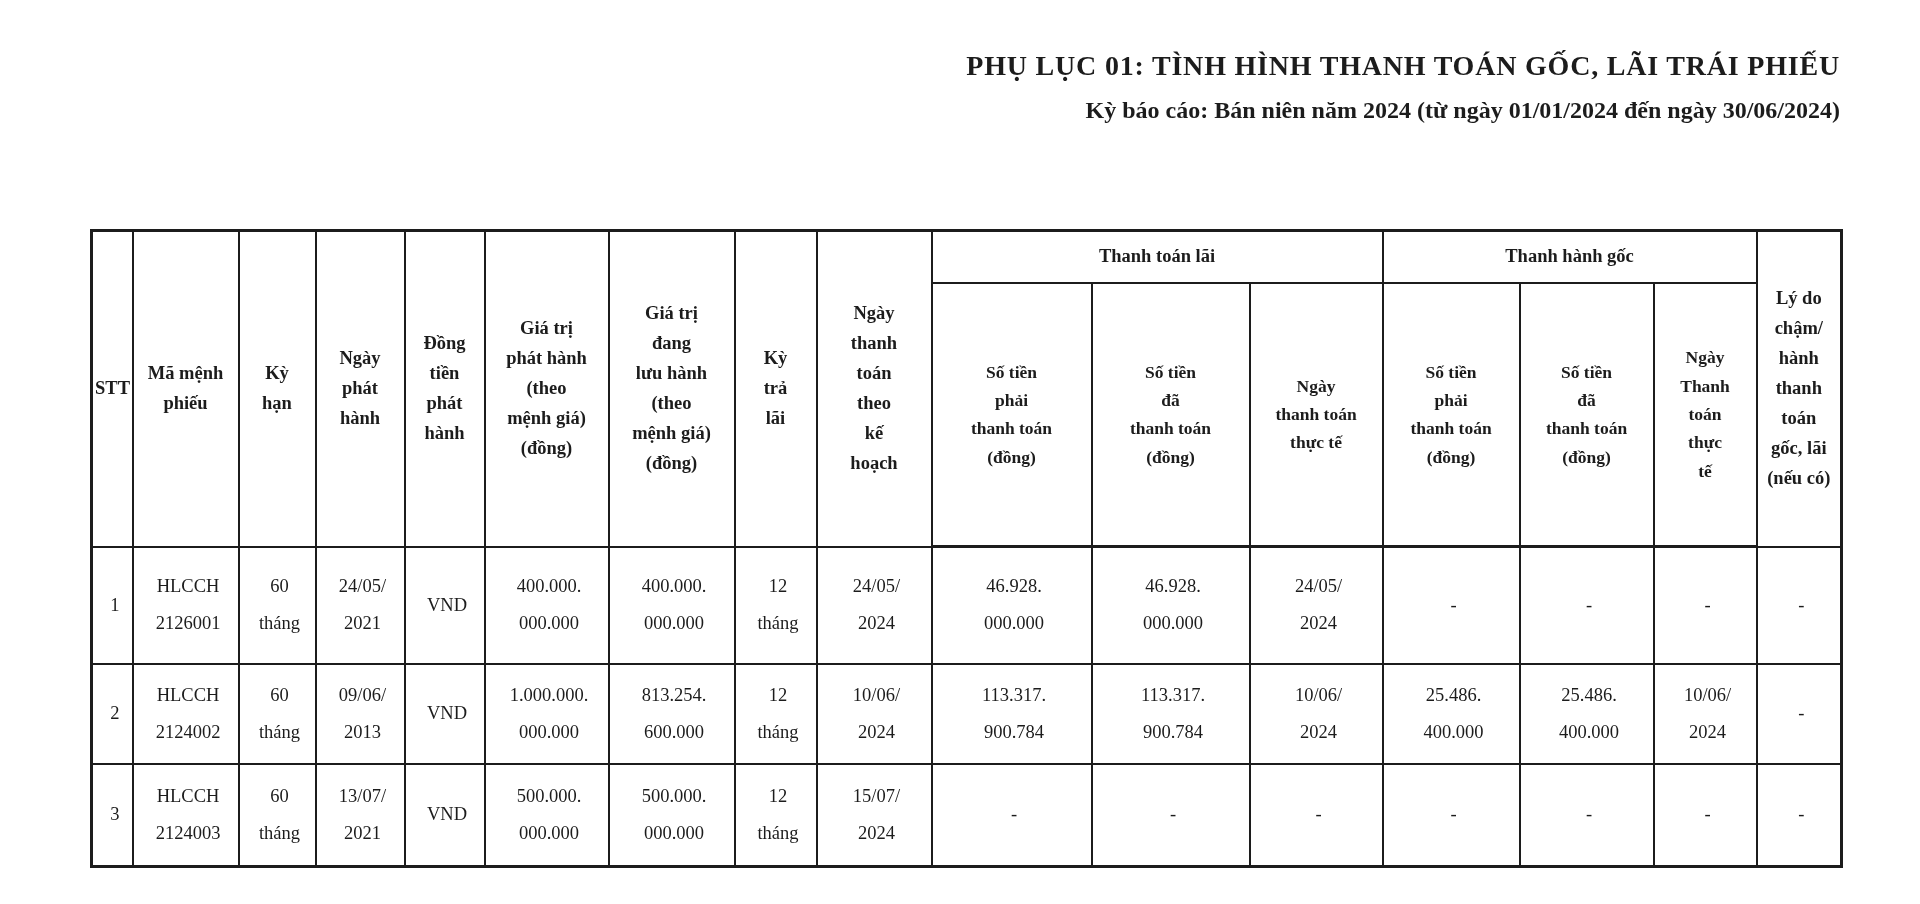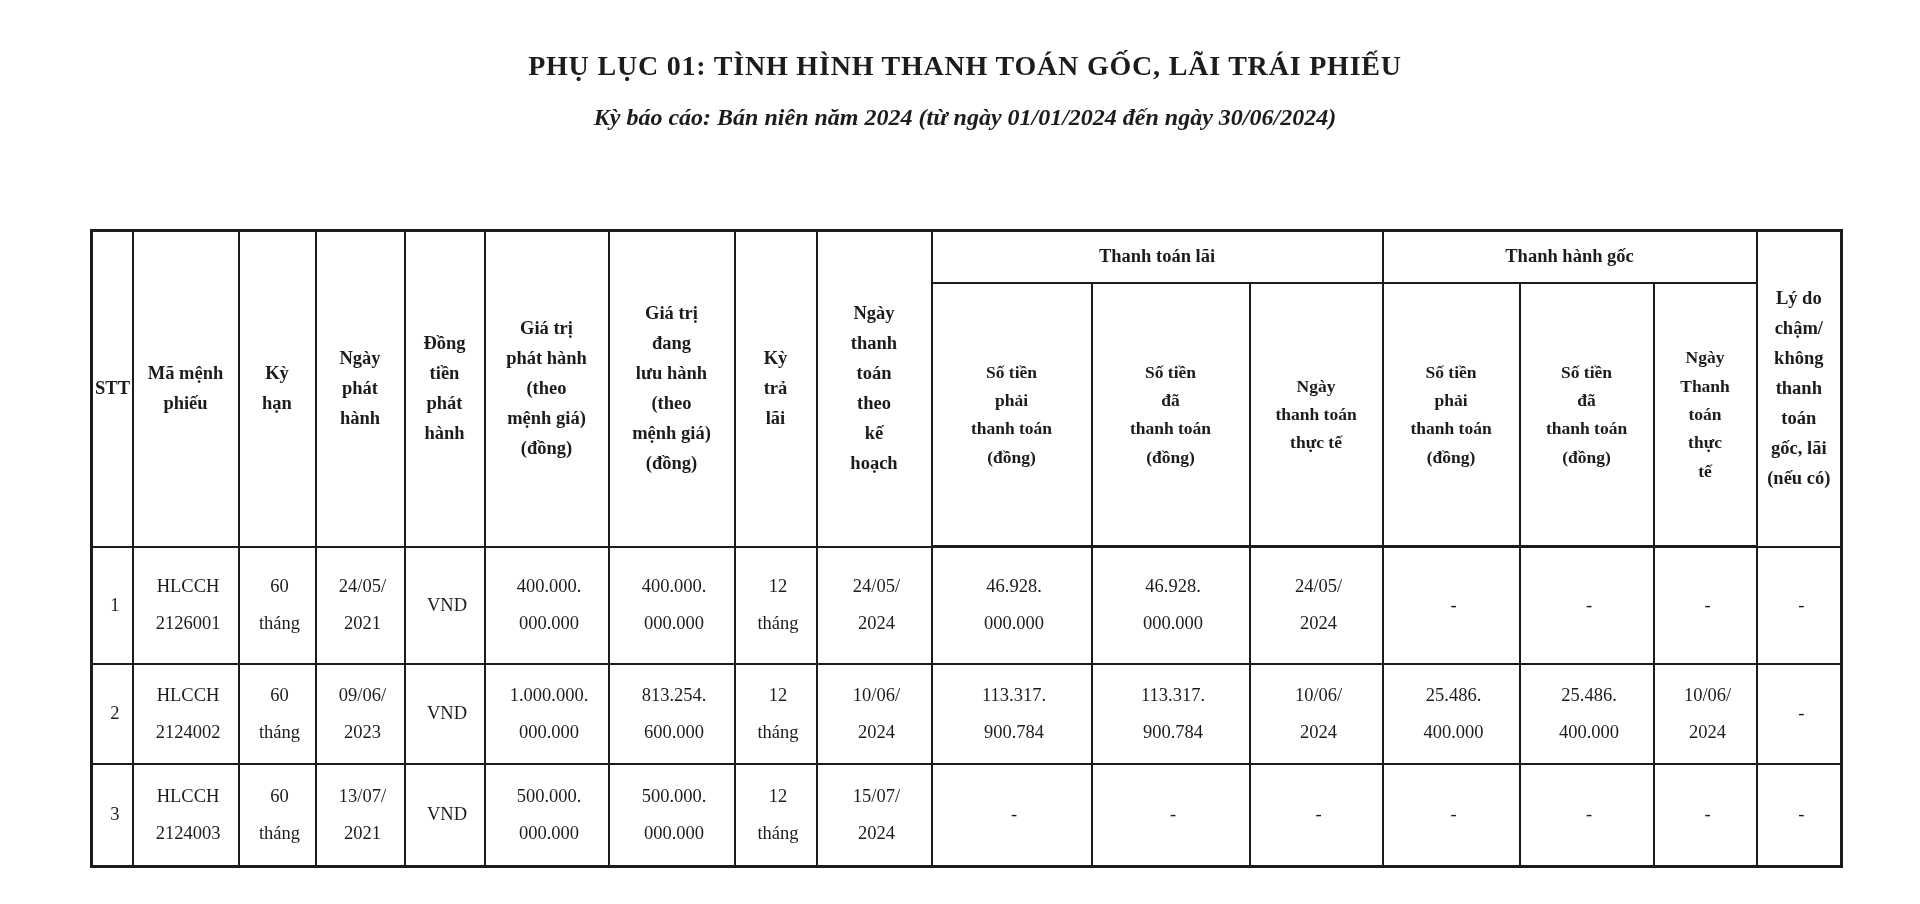--- a/index.html
+++ b/index.html
@@ -8,33 +8,32 @@
     background: #ffffff;
     font-family: "Liberation Serif", "DejaVu Serif", serif;
     color: #1c1c1c;
     position: relative;
     overflow: hidden;
   }
   .doc-header {
     position: absolute;
     left: 90px; top: 50px;
     width: 1750px;
-    text-align: center;
+    text-align: right;
   }
   .doc-title {
     font-size: 28px;
     font-weight: bold;
     letter-spacing: 0.8px;
     white-space: nowrap;
   }
   .doc-subtitle {
-    margin-top: 22px;
+    margin-top: 15px;
     font-size: 24px;
     font-weight: bold;
-    font-style: italic;
     white-space: nowrap;
   }
   table.bond-table {
     position: absolute;
     left: 90px; top: 229px;
     width: 1750px;
     border-collapse: collapse;
     table-layout: fixed;
     border: 3px solid #1c1c1c;
   }
@@ -122,21 +121,21 @@
       <th rowspan="2">Ngày
 thanh
 toán
 theo
 kế
 hoạch</th>
       <th colspan="3">Thanh toán lãi</th>
       <th colspan="3">Thanh hành gốc</th>
       <th rowspan="2">Lý do
 chậm/
-không
+hành
 thanh
 toán
 gốc, lãi
 (nếu có)</th>
     </tr>
     <tr class="sub-row">
       <th>Số tiền
 phải
 thanh toán
 (đồng)</th>
@@ -191,21 +190,21 @@
       <td>-</td>
       <td>-</td>
     </tr>
     <tr class="row-2">
       <td>2</td>
       <td>HLCCH
 2124002</td>
       <td>60
 tháng</td>
       <td>09/06/
-2023</td>
+2013</td>
       <td>VND</td>
       <td>1.000.000.
 000.000</td>
       <td>813.254.
 600.000</td>
       <td>12
 tháng</td>
       <td>10/06/
 2024</td>
       <td>113.317.

